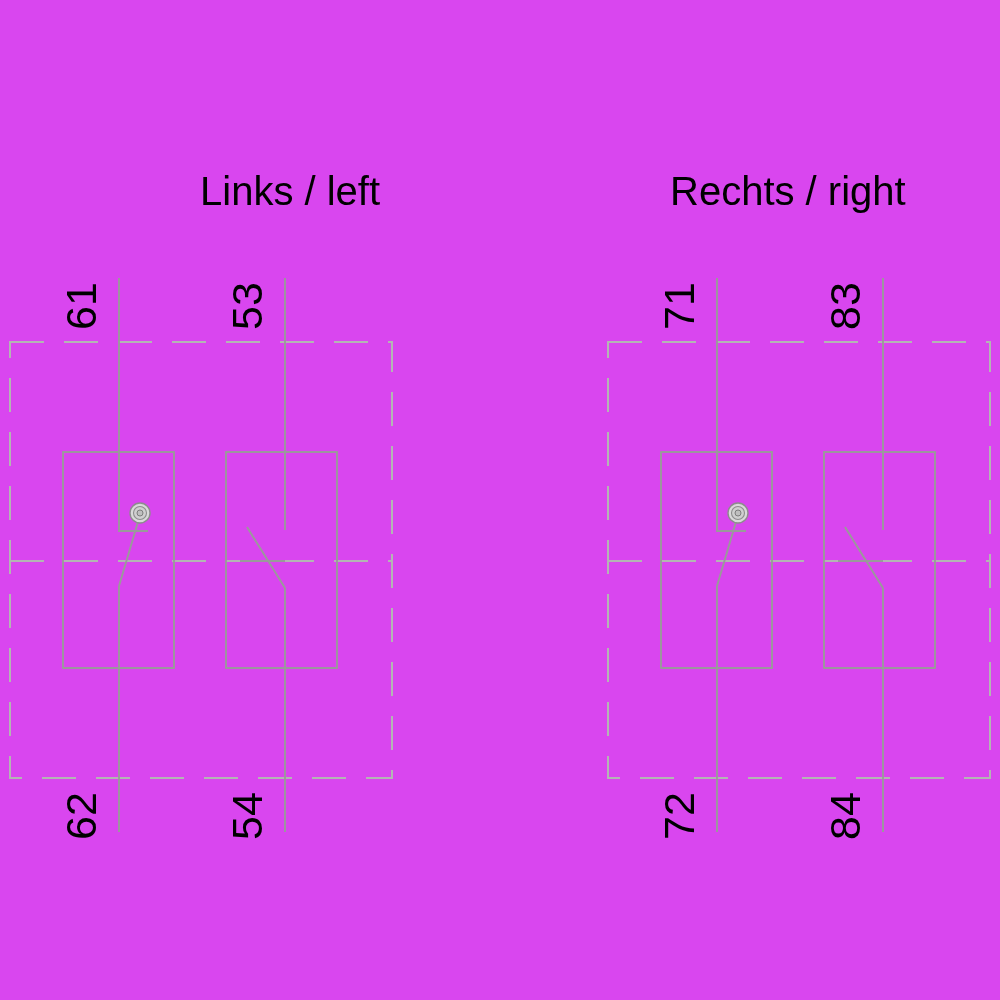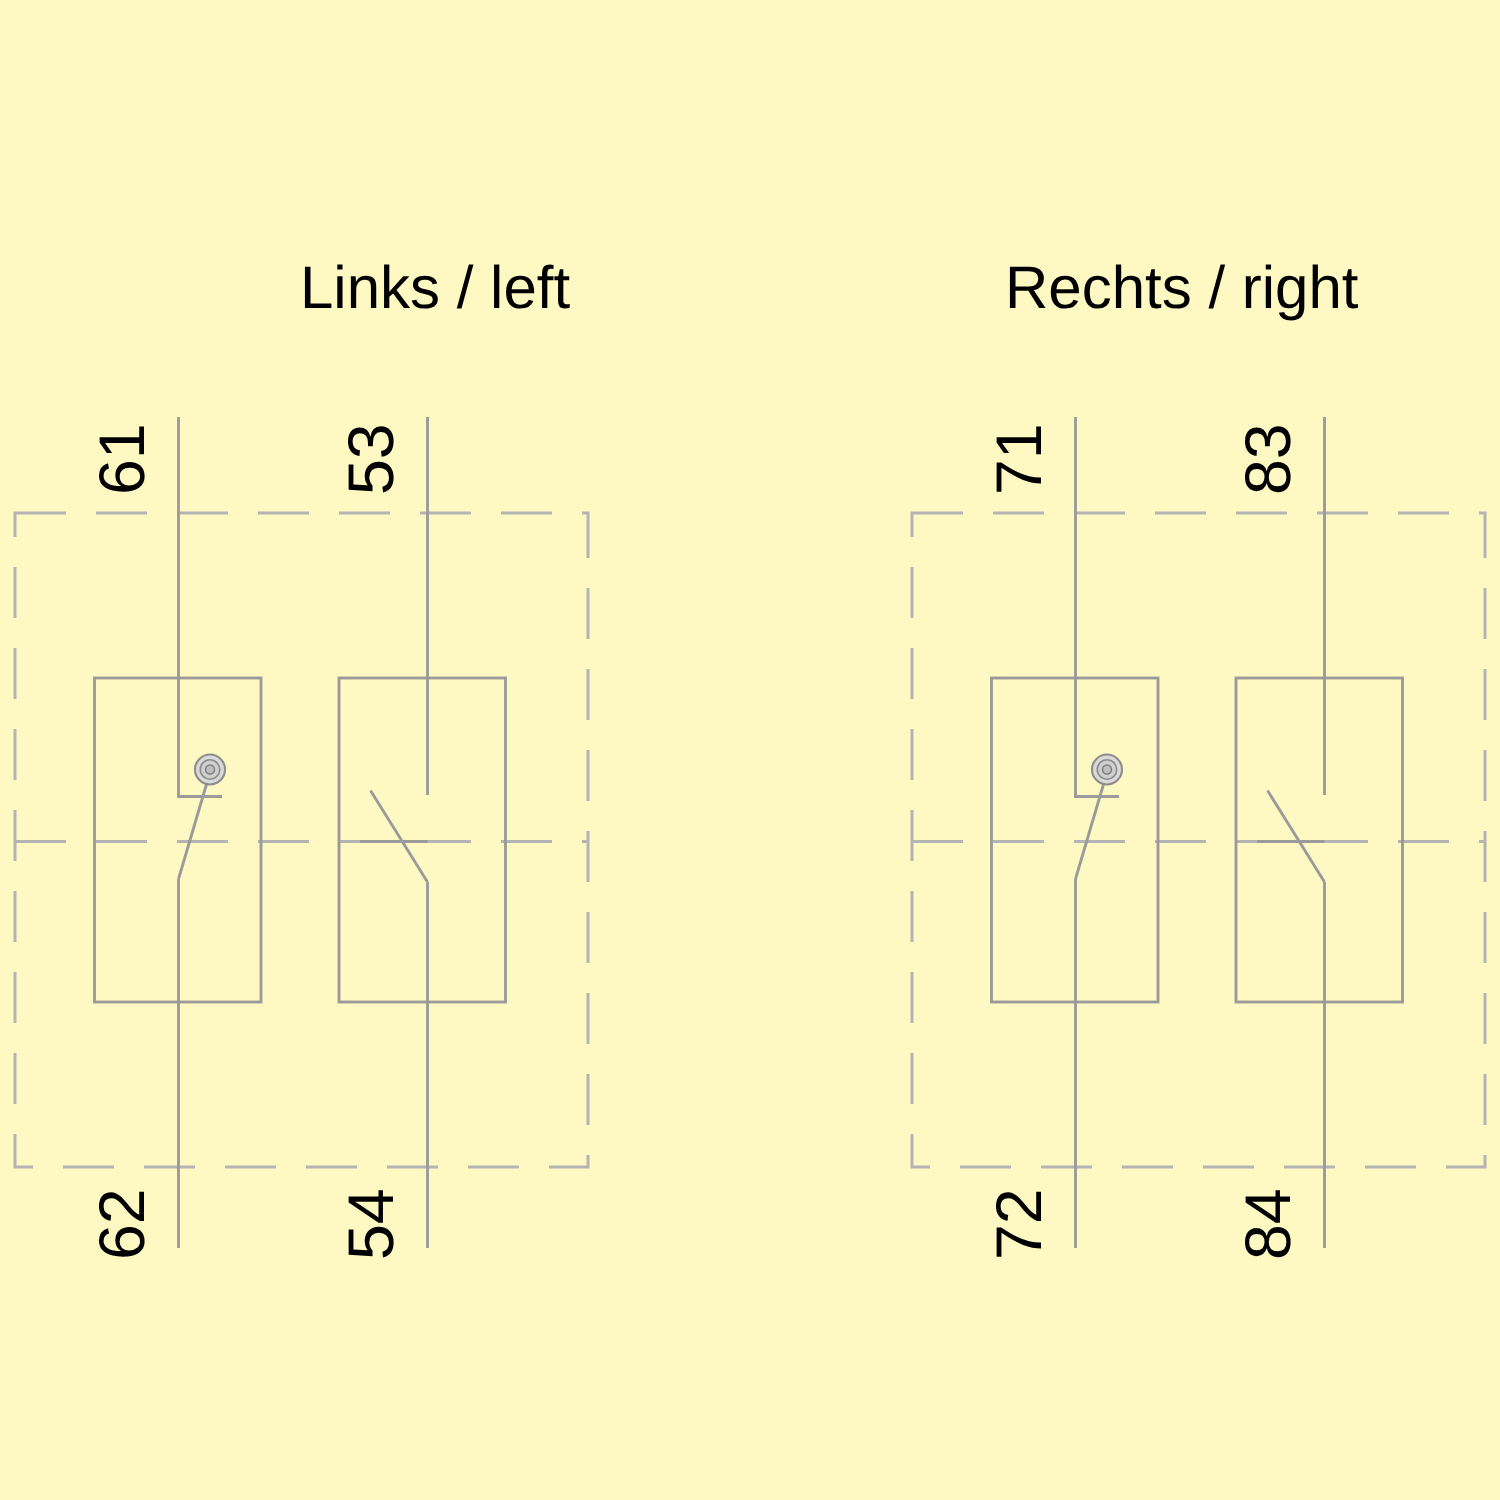--- a/index.html
+++ b/index.html
@@ -11,21 +11,21 @@
   body {
     width: 1000px;
     height: 1000px;
     font-family: "Liberation Sans", sans-serif;
     overflow: hidden;
   }
   #canvas-wrap {
     position: relative;
     width: 1000px;
     height: 1000px;
-    background: #fef9c3;
+    background: #d946ef;
   }
   svg#schematic {
     display: block;
     width: 1000px;
     height: 1000px;
   }
   .grp-title {
     font-family: "Liberation Sans", sans-serif;
     font-size: 40px;
     fill: #000000;

